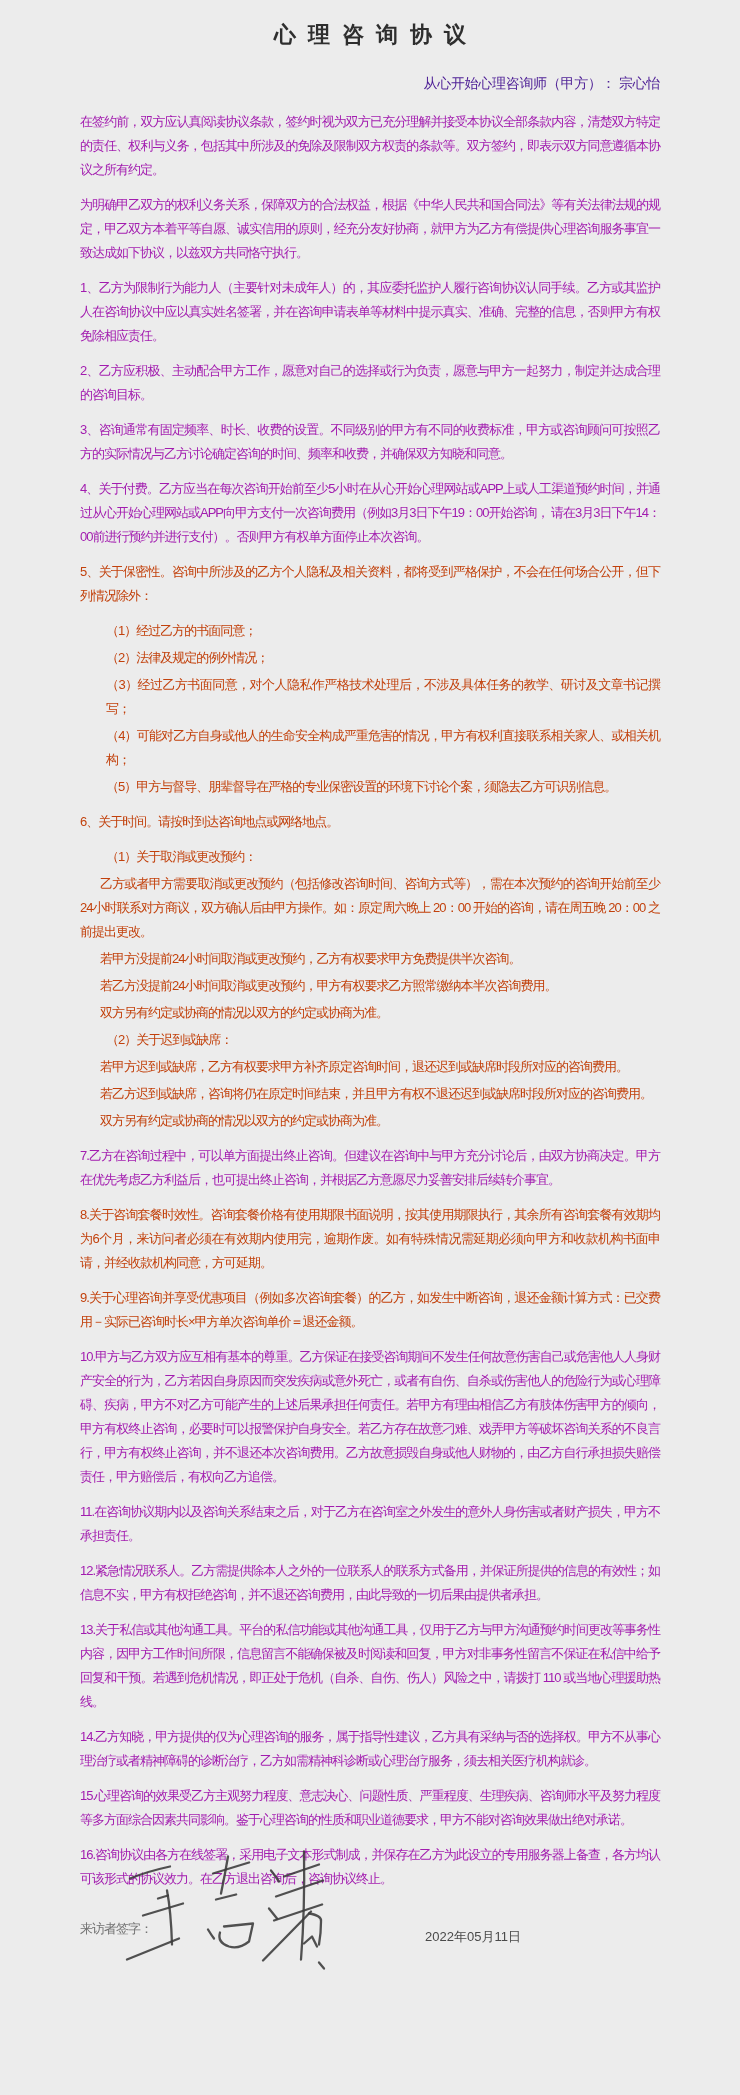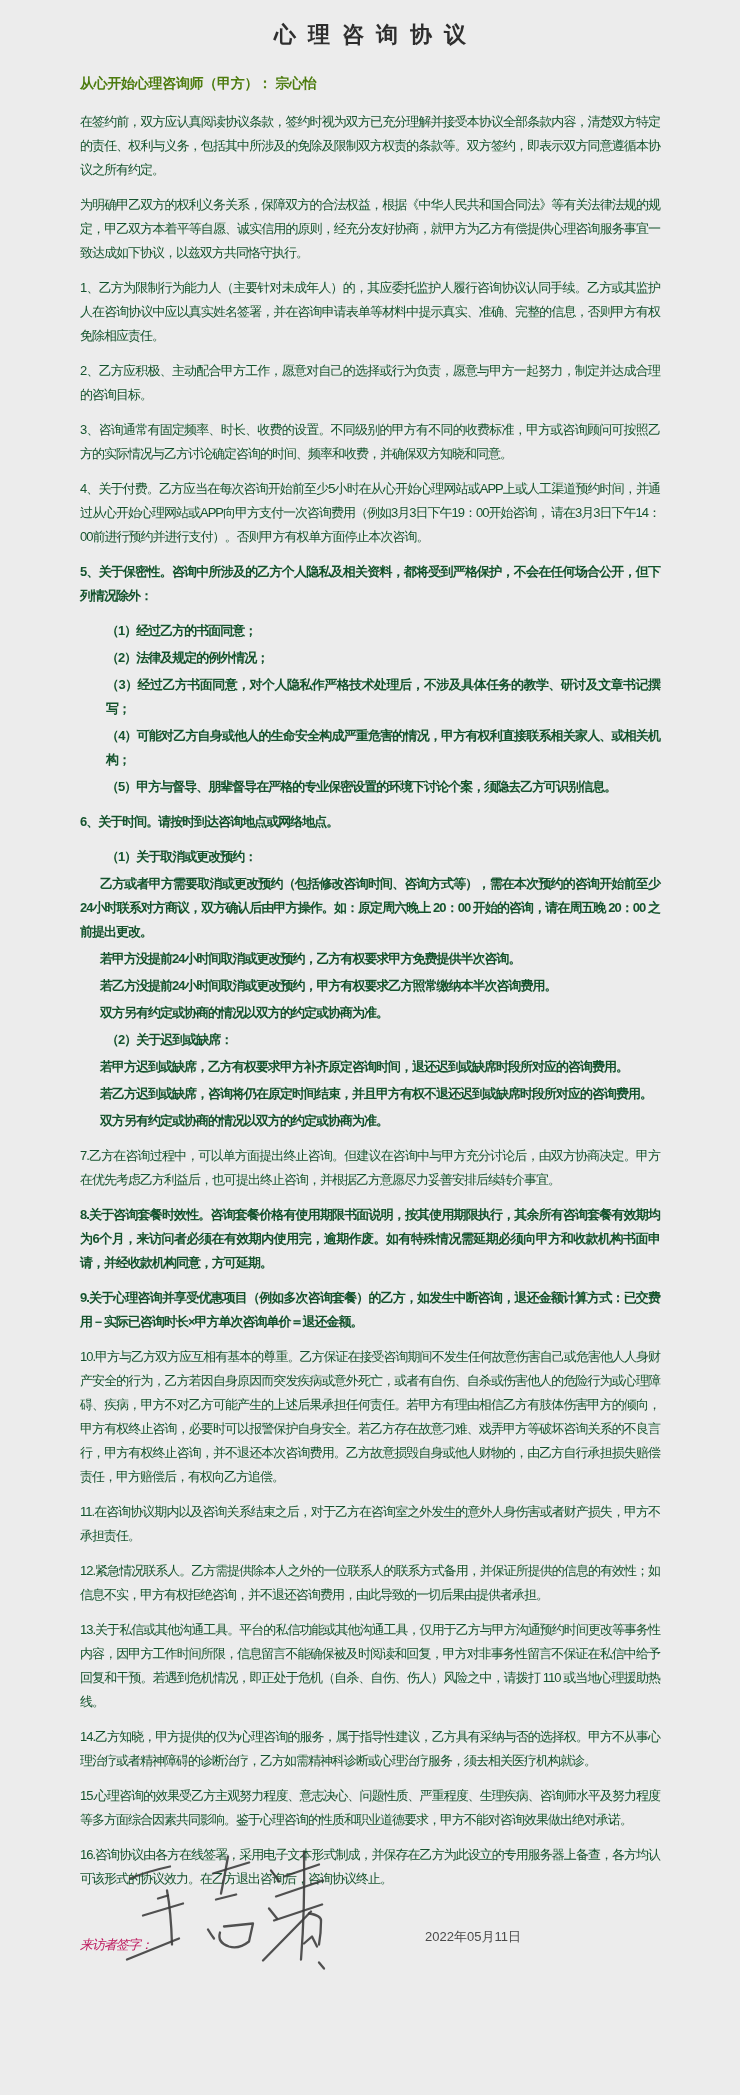--- a/index.html
+++ b/index.html
@@ -19,37 +19,38 @@
     text-align:center;
     font-size:22px;
     font-weight:bold;
     letter-spacing:12px;
     text-indent:12px;
     color:#2e2e2e;
   }
   .hdr{
     margin:0 0 16px 0;
     font-size:14px;
-    font-weight:bold;
-    color:#4d7c0f;
+    font-weight:normal;
+    color:#4c1d95;
     letter-spacing:-0.3px;
     line-height:22px;
+    text-align:right;
   }
   .para{
     margin:11px 0;
     font-size:13px;
     line-height:24px;
     letter-spacing:-1px;
-    color:#14532d;
+    color:#a21caf;
     text-align:justify;
   }
-  .para.bold{font-weight:bold;color:#14532d;}
+  .para.bold{font-weight:normal;color:#c2410c;}
   .para.ind1{margin-left:26px;margin-top:3px;margin-bottom:3px;}
   .para.ind2{text-indent:20px;margin-top:3px;margin-bottom:3px;}
-  .sig-label{margin:42px 0 0 0;font-size:13px;line-height:24px;letter-spacing:-1px;color:#be185d;font-style:italic;}
+  .sig-label{margin:26px 0 0 0;font-size:13px;line-height:24px;letter-spacing:-1px;color:#737373;}
   .signature{
     position:absolute;
     left:125px;top:1848px;
     width:205px;height:128px;
   }
   .signature svg{display:block;width:100%;height:100%;}
   .sig-stroke{fill:none;stroke:#3a3a3a;stroke-width:2.3;stroke-linecap:round;stroke-linejoin:round;opacity:.88;}
   .date{
     position:absolute;
     left:425px;top:1928px;

